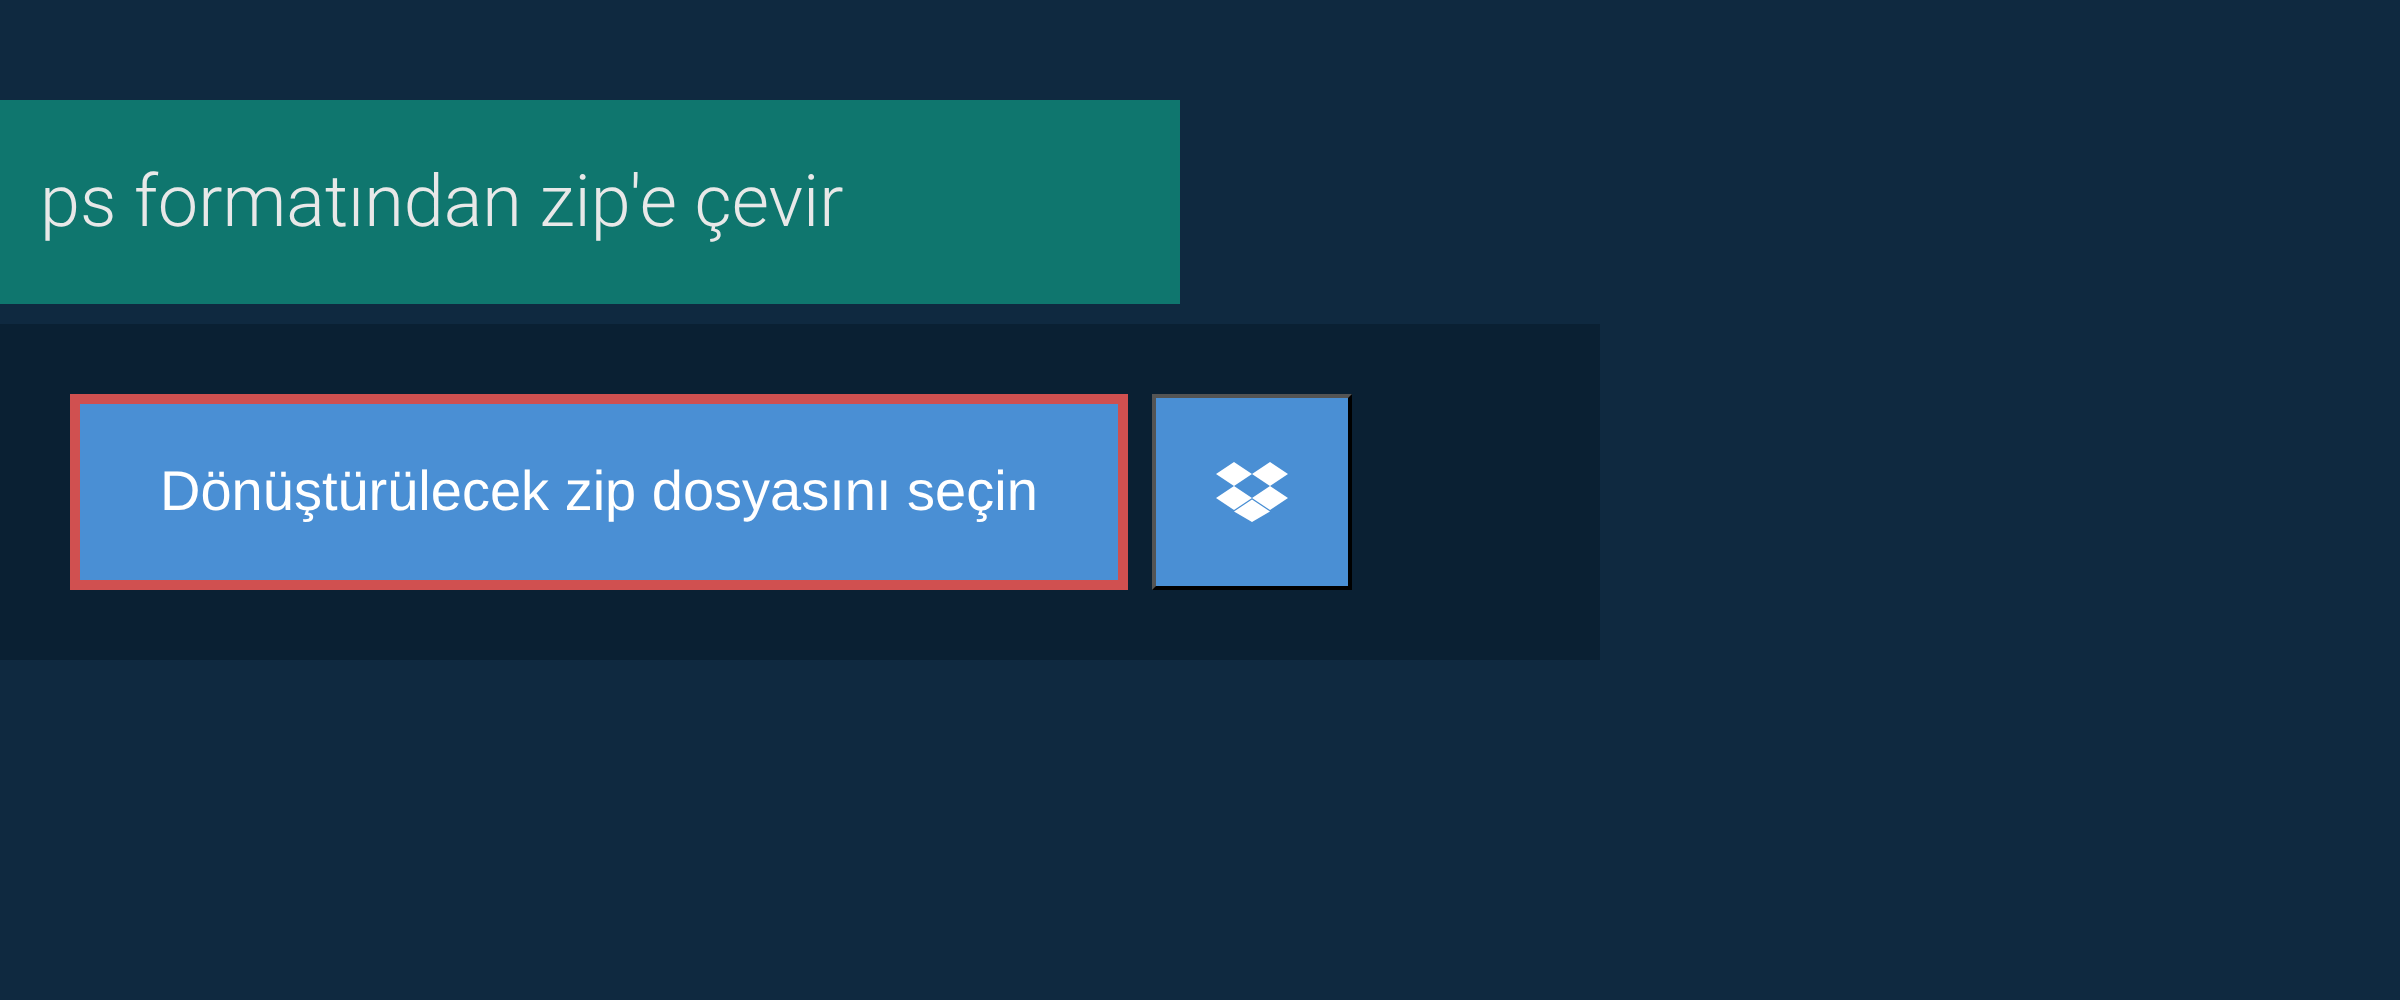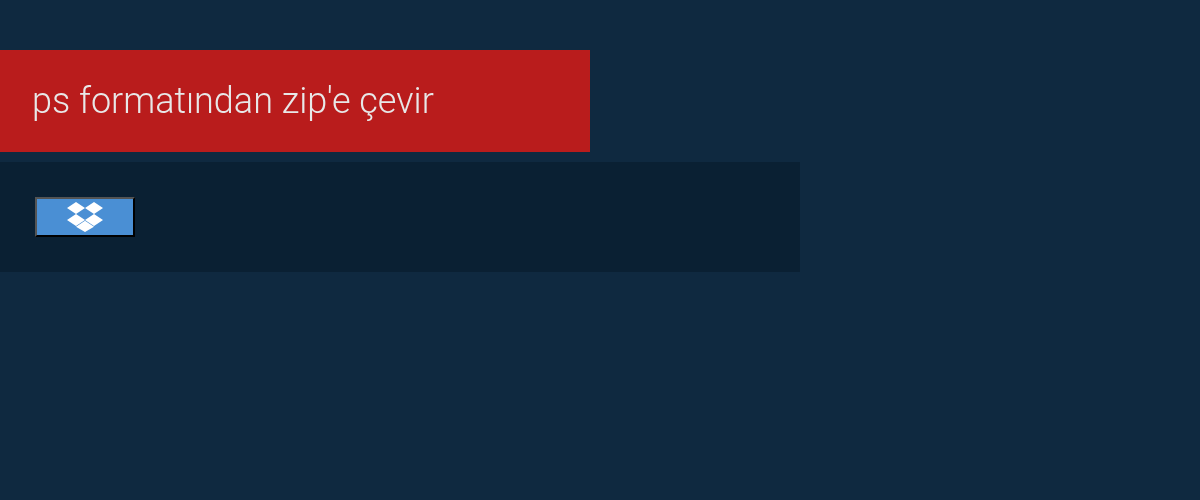--- a/index.html
+++ b/index.html
@@ -8,22 +8,22 @@
       box-sizing: border-box;
     }
     body {
       width: 1200px;
       height: 500px;
       background: #0f2940;
       font-family: -apple-system, BlinkMacSystemFont, "Segoe UI", Roboto, Helvetica, Arial, sans-serif;
       overflow: hidden;
     }
     .header-bar {
-      background: #b91c1c;
-      padding: 30px 32px;
+      background: #0f766e;
+      padding: 30px 20px;
       width: 590px;
       margin-top: 50px;
     }
     .header-title {
       color: #e8e8e8;
       font-size: 36px;
       font-weight: 300;
     }
     .content-panel {
       background: #0a2033;
@@ -63,20 +63,23 @@
   </style>
 </head>
 <body>
 
 <div class="header-bar">
   <h1 class="header-title">ps formatından zip'e çevir</h1>
 </div>
 
 <div class="content-panel">
   <div class="button-row">
+    <button class="select-file-button">
+      <span>Dönüştürülecek zip dosyasını seçin</span>
+    </button>
     <button class="dropbox-button">
       <span class="dropbox-icon">
         <svg viewBox="0 0 24 24" fill="#ffffff" xmlns="http://www.w3.org/2000/svg">
           <path d="M6 2L0 6l6 4-6 4 6 4 6-4 6 4 6-4-6-4 6-4-6-4-6 4-6-4zm6 4l6 4-6 4-6-4 6-4zm-6 12.5l6-4 6 4-6 3.5-6-3.5z"></path>
         </svg>
       </span>
     </button>
   </div>
 </div>
 

